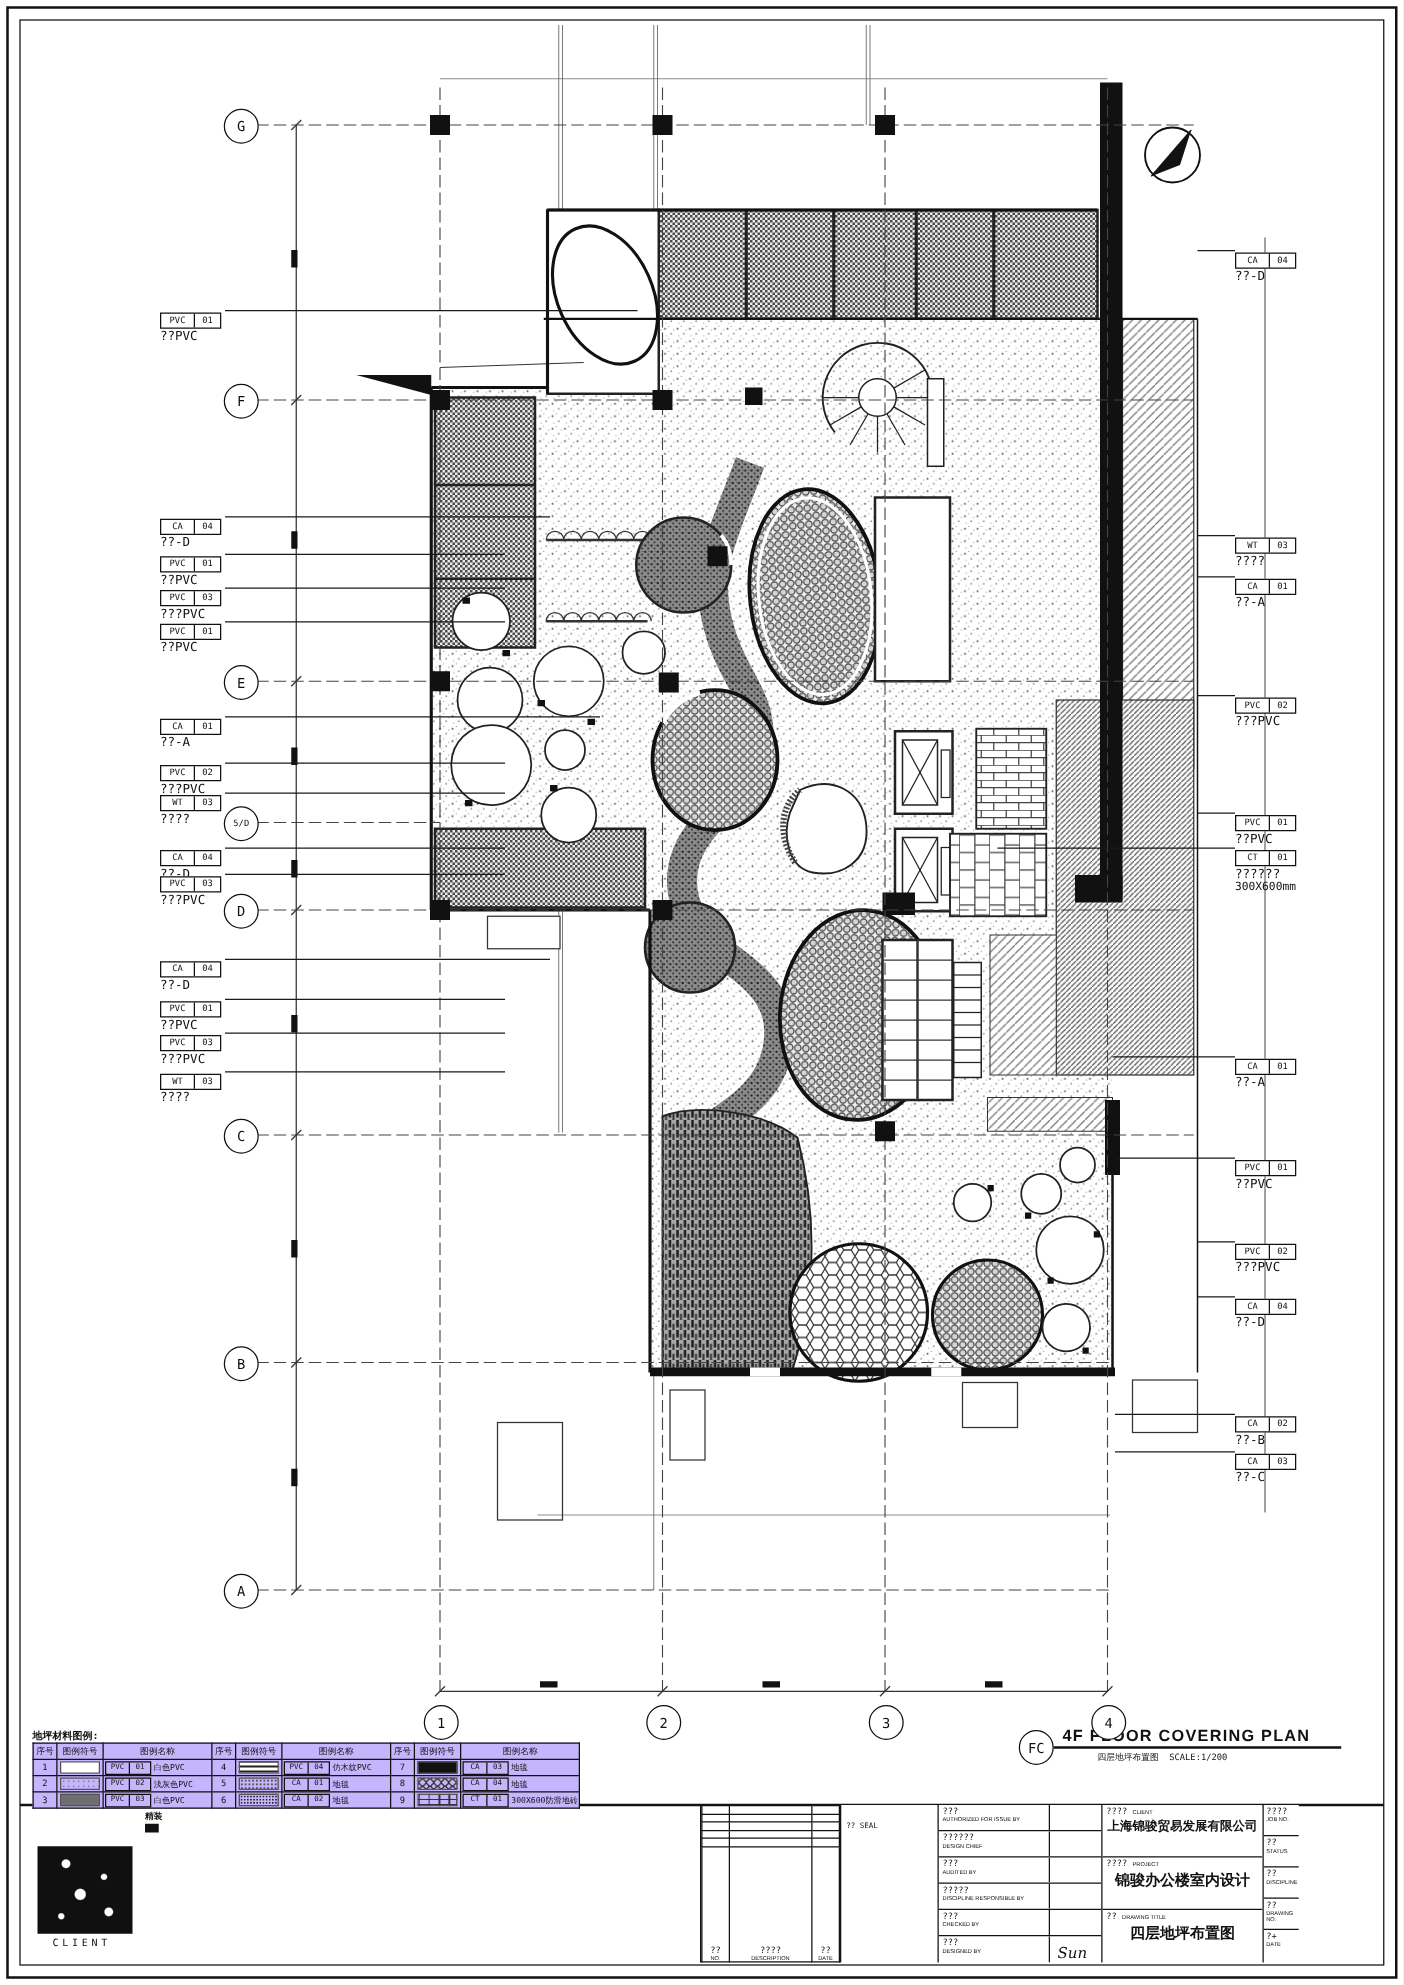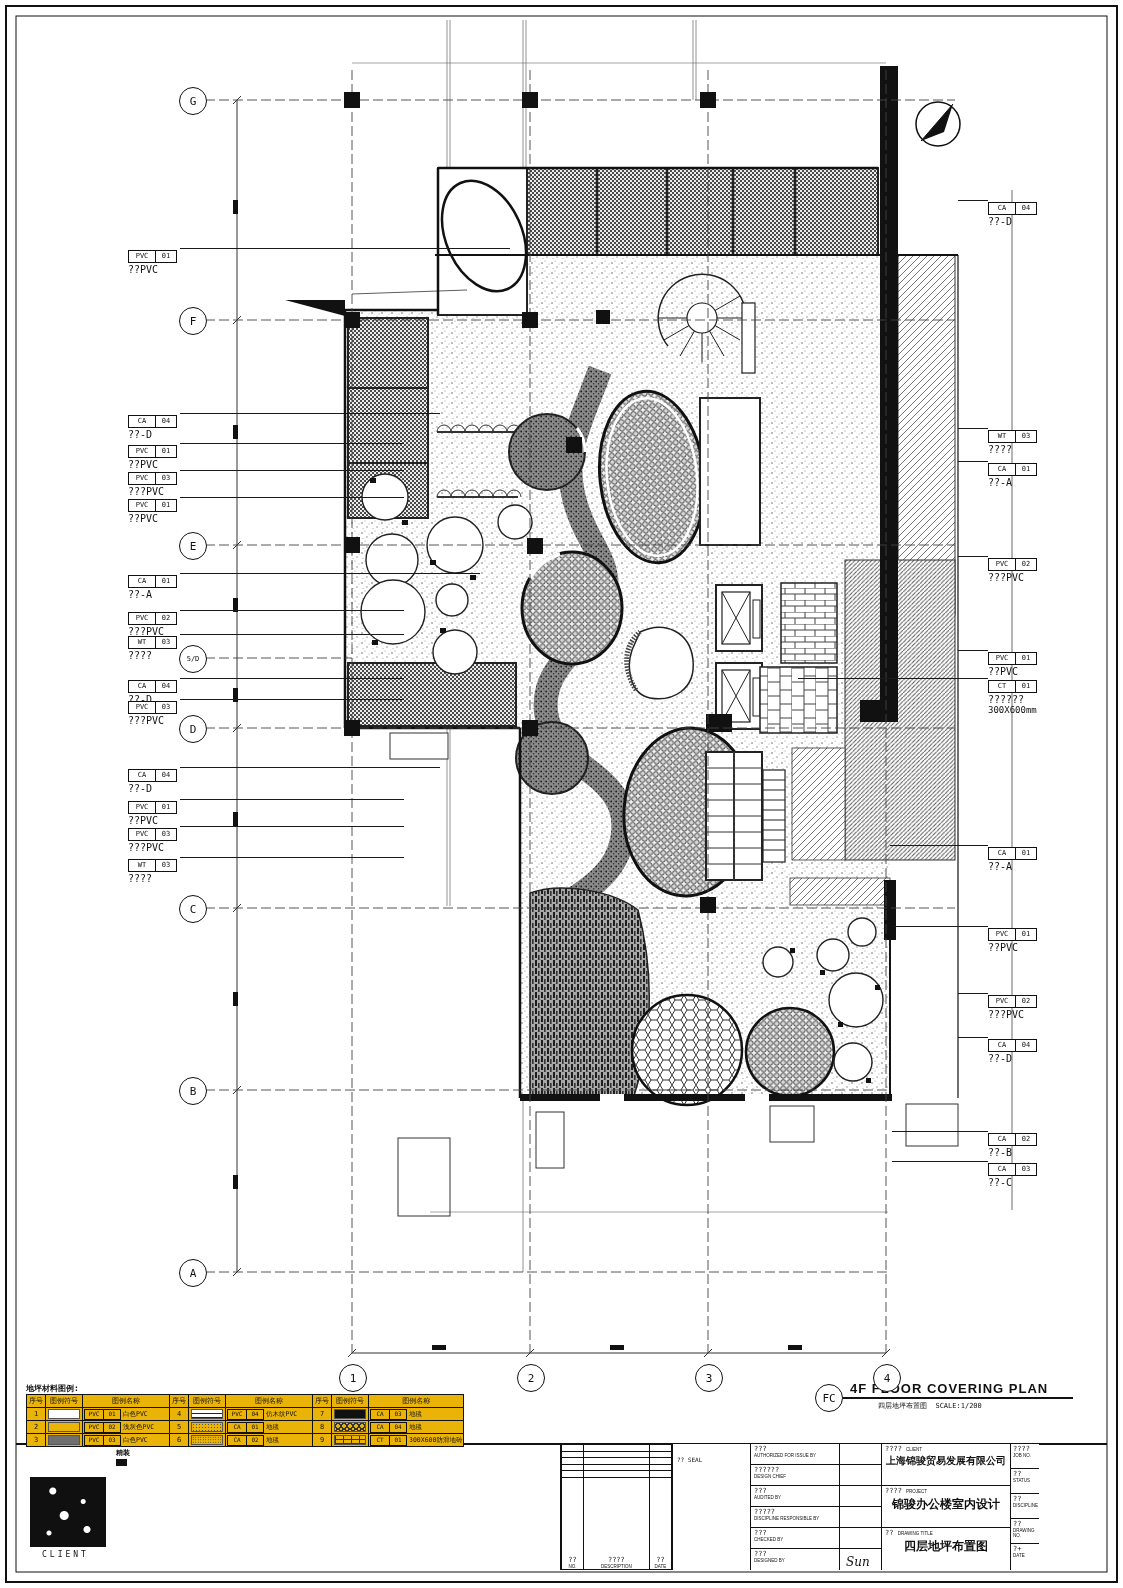--- a/index.html
+++ b/index.html
@@ -17,21 +17,21 @@
   
   .gbub{position:absolute;width:26px;height:26px;border:1.3px solid #111;border-radius:50%;background:#fff;
         display:flex;align-items:center;justify-content:center;font-size:11px;z-index:3;}
   .gsm{font-size:7px;}
   
   .ptitle{position:absolute;font-size:13px;font-weight:bold;letter-spacing:1px;font-family:"Liberation Sans",sans-serif;}
   .psub{position:absolute;font-size:7px;}
   .pline{position:absolute;height:1.5px;background:#111;}
   
   .legend-title{position:absolute;font-size:8px;font-weight:bold;}
-  table.legend{position:absolute;border-collapse:collapse;background:#eab308;font-size:7px;}
+  table.legend{position:absolute;border-collapse:collapse;background:#c4b5fd;font-size:7px;}
   table.legend td,table.legend th{border:1px solid #111;height:12px;padding:0 1px;font-weight:normal;white-space:nowrap;}
   td.no{width:16px;text-align:center;}
   td.sym{width:34px;}
   td.nm{width:84px;font-size:6.5px;}
   .sw{width:30px;height:8px;margin:0 auto;border:0.5px solid #555;}
   .sw-blank{background:#fff;}
   .sw-dots{background:radial-gradient(circle,#444 22%,transparent 24%);background-size:4px 4px;}
   .sw-gray{background:#6f6f6f;}
   .sw-stripes{background:repeating-linear-gradient(0deg,#222 0 1.5px,#fff 1.5px 4px);}
   .sw-stipple{background:radial-gradient(circle,#555 28%,transparent 30%);background-size:3px 3px;}

